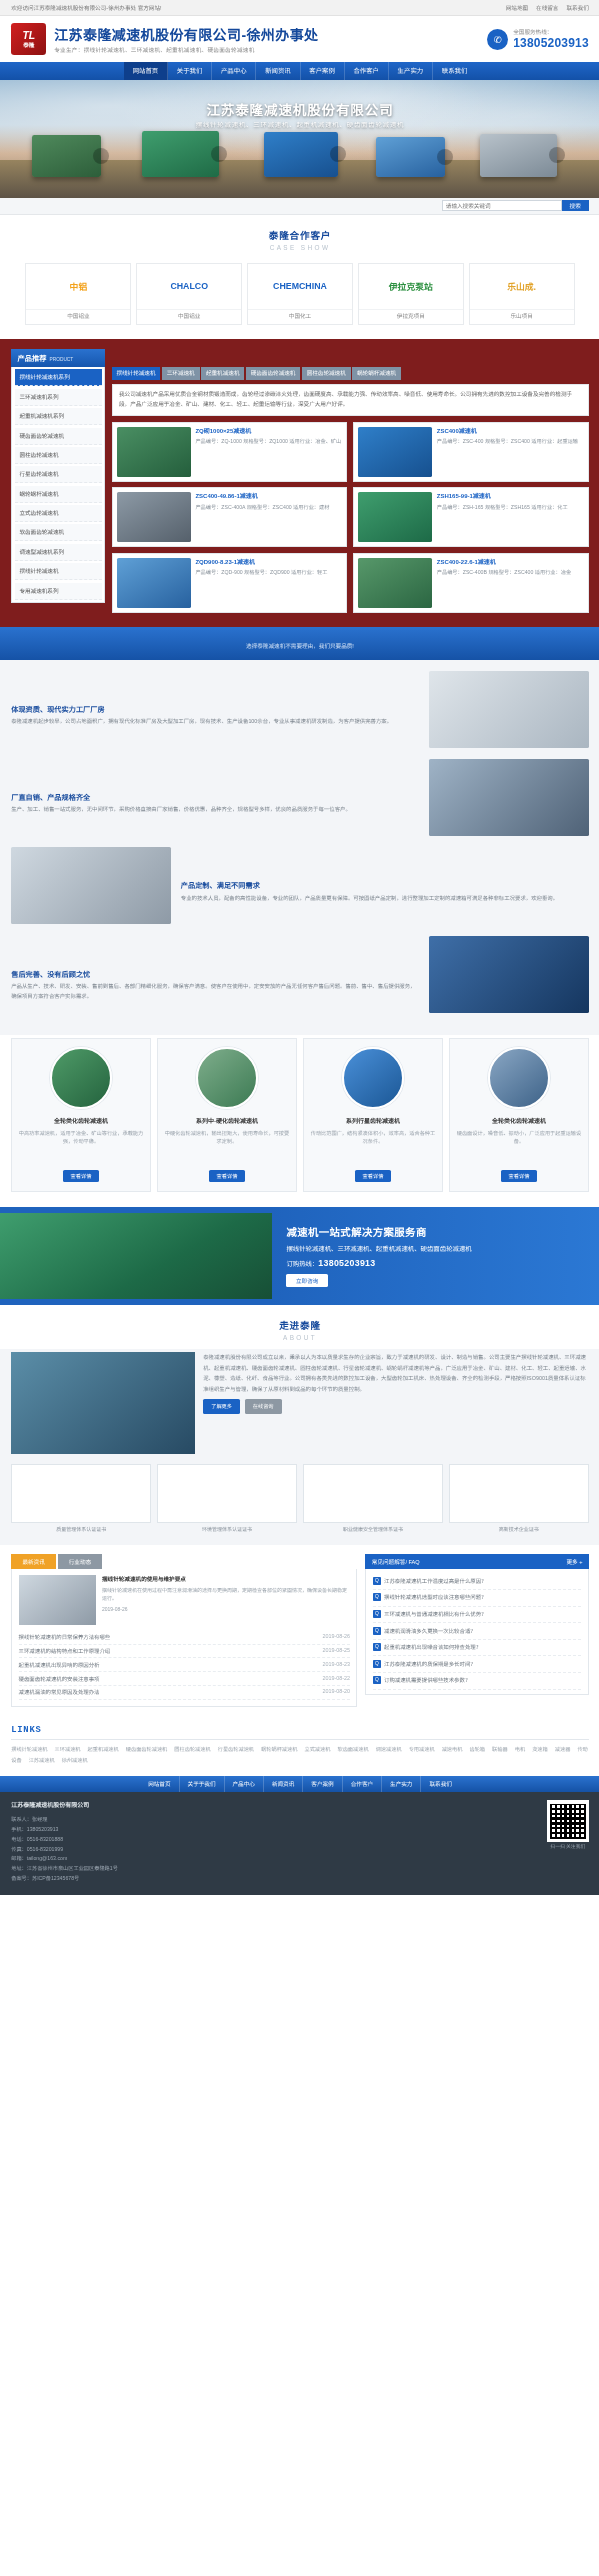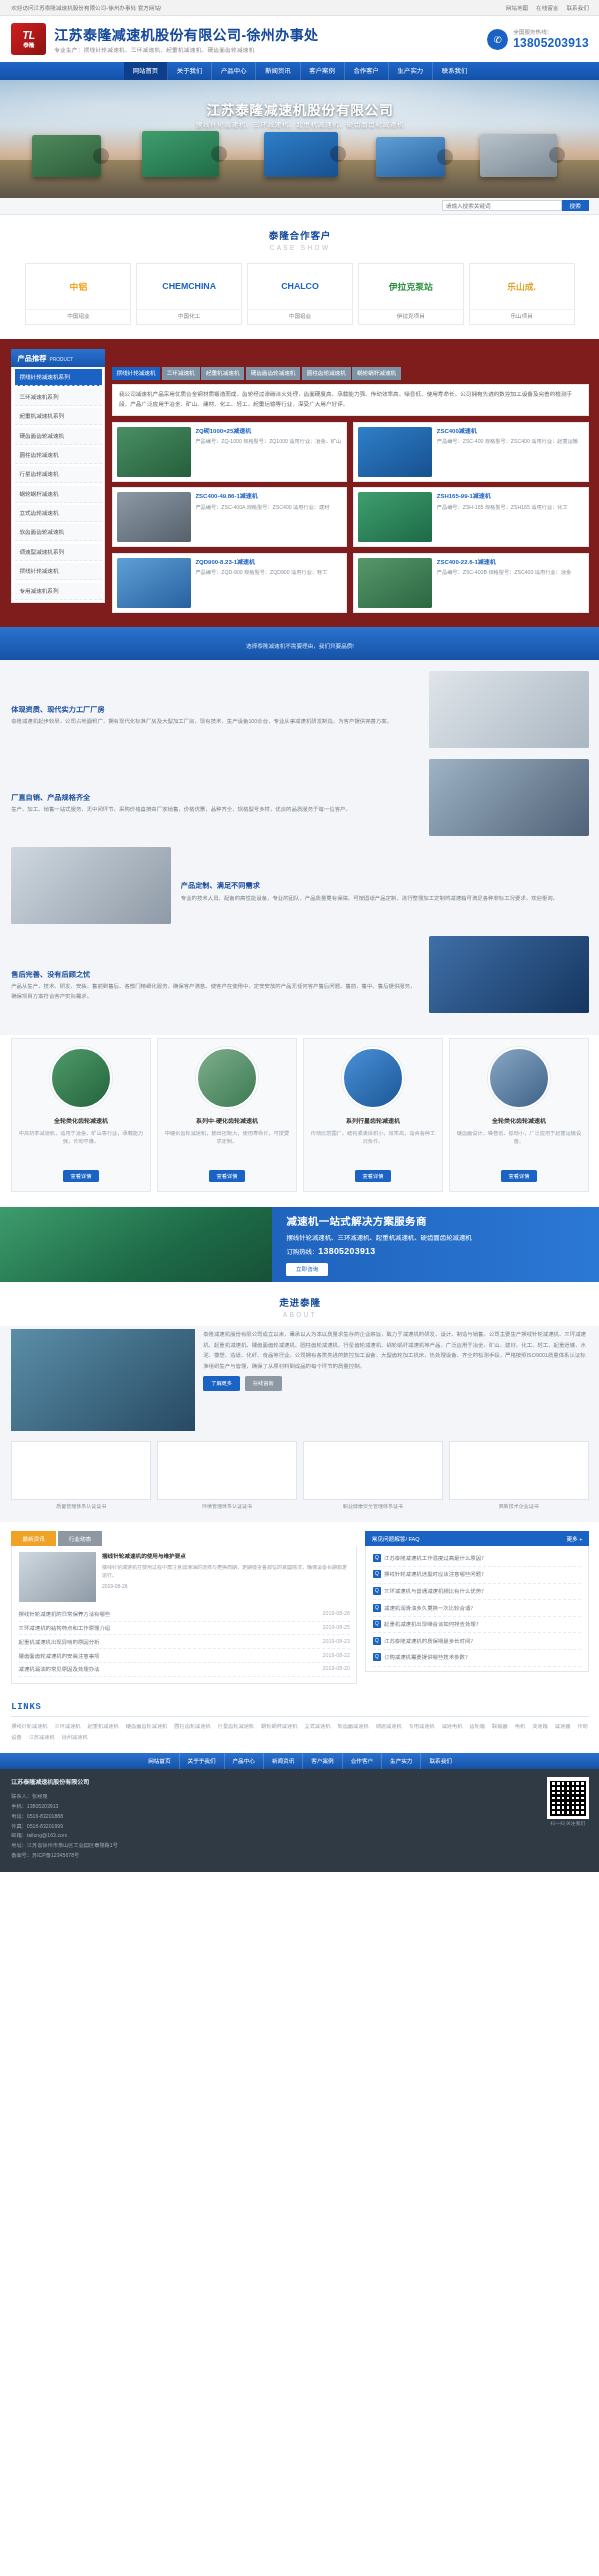--- a/index.html
+++ b/index.html
@@ -207,21 +207,21 @@
   .mc4 { background: linear-gradient(140deg,#8aa7c4,#3d6288); }
   .mp-card .nm { font-size: 6px; color: #333; font-weight: bold; }
   .mp-card .dsc { font-size: 5.2px; color: #9aa3ac; line-height: 1.7; margin: 4px 0 6.4px; min-height: 35px; }
   .mp-card .btn {
     display: inline-block; background: #1a62c4; color: #fff; font-size: 5.2px;
     padding: 2.4px 8px; border-radius: 1.6px;
   }
 
   
   .cta {
-    height: 75px; background: linear-gradient(90deg,#1f63bd 45%, #2b78d4 100%);
+    height: 98px; background: linear-gradient(90deg,#1f63bd 45%, #2b78d4 100%);
     position: relative; overflow: hidden; display: flex; align-items: center;
   }
   .cta .photo {
     width: 272px; height: 86px;
     background: linear-gradient(150deg,#3f9e6e,#1d6a47 60%,#174f36);
   }
   .cta .txt { padding-left: 14.4px; color: #fff; }
   .cta .t1 { font-size: 10.4px; font-weight: bold; letter-spacing: 0.4px; }
   .cta .t2 { font-size: 6.4px; margin-top: 4.8px; }
   .cta .t2 b { font-size: 8.8px; letter-spacing: 0.3px; }
@@ -384,26 +384,26 @@
   <div class="sec-title">
     <div class="cn">泰隆合作客户</div>
     <div class="en">CASE SHOW</div>
   </div>
   <div class="cases">
     <div class="case-card">
       <div class="imgbox c1">中铝</div>
       <div class="cap">中国铝业</div>
     </div>
     <div class="case-card">
+      <div class="imgbox c2">CHALCO</div>
+      <div class="cap">中国铝业</div>
+    </div>
+    <div class="case-card">
       <div class="imgbox c3">CHEMCHINA</div>
       <div class="cap">中国化工</div>
-    </div>
-    <div class="case-card">
-      <div class="imgbox c2">CHALCO</div>
-      <div class="cap">中国铝业</div>
     </div>
     <div class="case-card">
       <div class="imgbox c4">伊拉克泵站</div>
       <div class="cap">伊拉克项目</div>
     </div>
     <div class="case-card">
       <div class="imgbox c5">乐山成.</div>
       <div class="cap">乐山项目</div>
     </div>
   </div>

